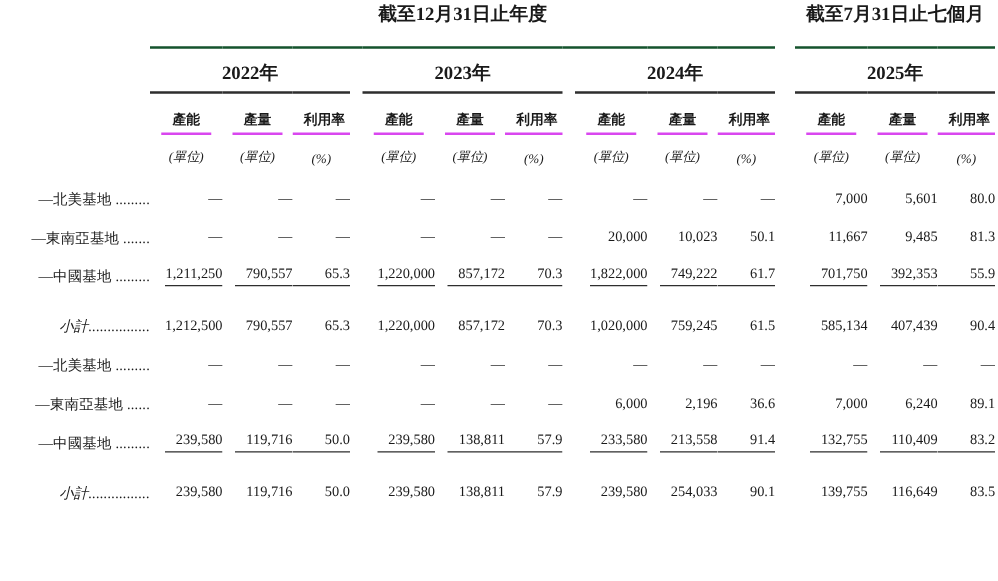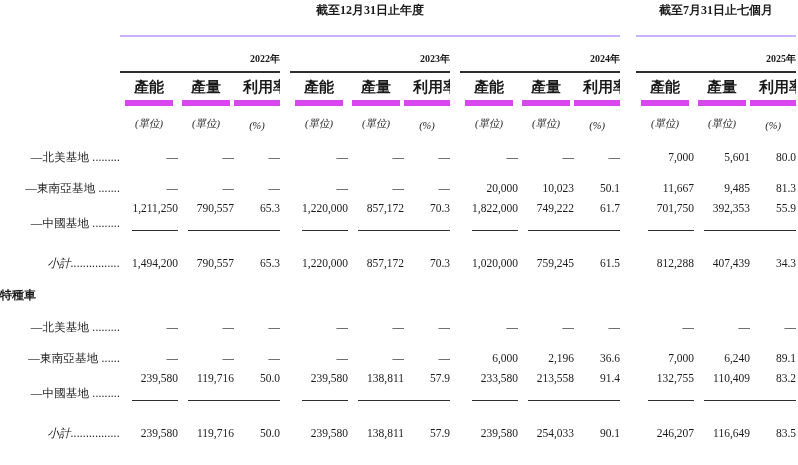--- a/index.html
+++ b/index.html
@@ -23,34 +23,34 @@
   col.c-sp{width:10px;}
   col.c-osp{width:16px;}
 
   
   thead tr.r-period{height:28px;}
   thead tr.r-year{height:36px;}
   thead tr.r-measure{height:34px;}
   thead tr.r-unit{height:34px;}
 
   th.grp{
-    font-weight:bold;font-size:12px;text-align:center;
+    font-weight:bold;font-size:15px;text-align:center;
     vertical-align:bottom;padding-bottom:16px;
-    border-bottom:2px solid #c4b5fd;
+    border-bottom:2px solid #14532d;
   }
   th.yr{
-    font-weight:bold;font-size:10px;text-align:right;
+    font-weight:bold;font-size:15px;text-align:center;
     vertical-align:bottom;padding-bottom:5px;
     border-bottom:2px solid #2e2e2e;
   }
   th.m{text-align:center;vertical-align:bottom;}
   span.mu{
     display:inline-block;
-    font-weight:bold;font-size:15px;
-    border-bottom:6px solid #d946ef;
+    font-weight:bold;font-size:11px;
+    border-bottom:2px solid #d946ef;
     padding:0 9px 3px 9px;
     text-align:center;
   }
   th.u{
     text-align:center;vertical-align:bottom;
     font-style:italic;font-size:10.5px;
     padding-bottom:9px;
   }
 
   
@@ -67,21 +67,21 @@
   }
   tr.sub td.lbl{font-style:italic;}
   td.num{
     font-size:11.5px;text-align:right;vertical-align:bottom;
     padding-bottom:6px;
   }
   td.num span{display:inline-block;text-align:right;padding-bottom:2px;}
   tr.ru td.num span{
     border-bottom:1.5px solid #2e2e2e;
     min-width:46px;
-    padding-bottom:16px;
+    padding-bottom:3px;
   }
 </style>
 </head>
 <body>
 
 <table>
   <colgroup>
     <col class="c-label">
     <col class="c-cap">
       <col class="c-out">
@@ -203,38 +203,35 @@
       <td class="num"><span>1,822,000</span></td>
       <td class="num"><span>749,222</span></td>
       <td class="num"><span>61.7</span></td>
       <td></td>
       <td class="num"><span>701,750</span></td>
       <td class="num"><span>392,353</span></td>
       <td class="num"><span>55.9</span></td>
     </tr>
     <tr class="sub">
       <td class="lbl">小計................</td>
-      <td class="num"><span>1,494,200</span></td>
+      <td class="num"><span>1,212,500</span></td>
       <td class="num"><span>790,557</span></td>
       <td class="num"><span>65.3</span></td>
       <td></td>
       <td class="num"><span>1,220,000</span></td>
       <td class="num"><span>857,172</span></td>
       <td class="num"><span>70.3</span></td>
       <td></td>
       <td class="num"><span>1,020,000</span></td>
       <td class="num"><span>759,245</span></td>
       <td class="num"><span>61.5</span></td>
       <td></td>
-      <td class="num"><span>812,288</span></td>
+      <td class="num"><span>585,134</span></td>
       <td class="num"><span>407,439</span></td>
-      <td class="num"><span>34.3</span></td>
-    </tr>
-    <tr class="sec-row">
-      <td class="sec" colspan="16">特種車</td>
+      <td class="num"><span>90.4</span></td>
     </tr>
     <tr class="drow">
       <td class="lbl">—北美基地 .........</td>
       <td class="num"><span>—</span></td>
       <td class="num"><span>—</span></td>
       <td class="num"><span>—</span></td>
       <td></td>
       <td class="num"><span>—</span></td>
       <td class="num"><span>—</span></td>
       <td class="num"><span>—</span></td>
@@ -290,18 +287,18 @@
       <td class="num"><span>50.0</span></td>
       <td></td>
       <td class="num"><span>239,580</span></td>
       <td class="num"><span>138,811</span></td>
       <td class="num"><span>57.9</span></td>
       <td></td>
       <td class="num"><span>239,580</span></td>
       <td class="num"><span>254,033</span></td>
       <td class="num"><span>90.1</span></td>
       <td></td>
-      <td class="num"><span>246,207</span></td>
+      <td class="num"><span>139,755</span></td>
       <td class="num"><span>116,649</span></td>
       <td class="num"><span>83.5</span></td>
     </tr>
   </tbody>
 </table>
 
 </body></html>

